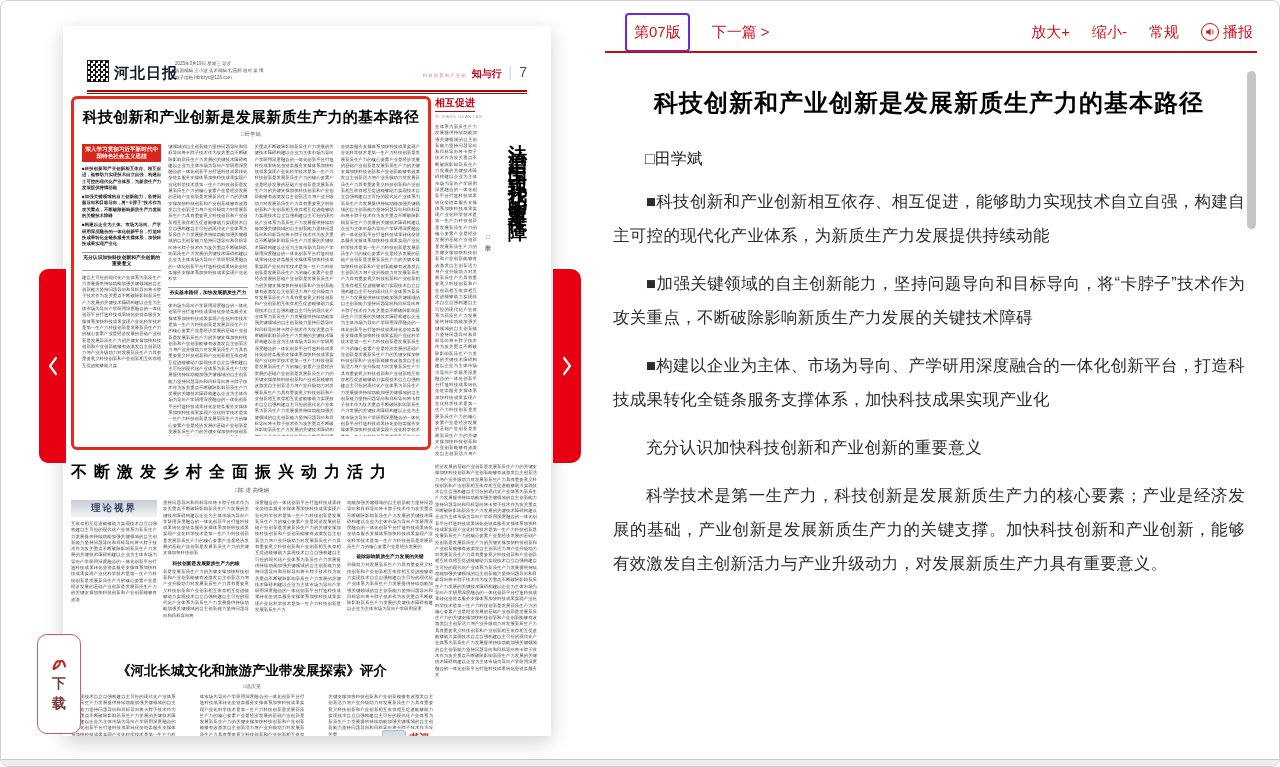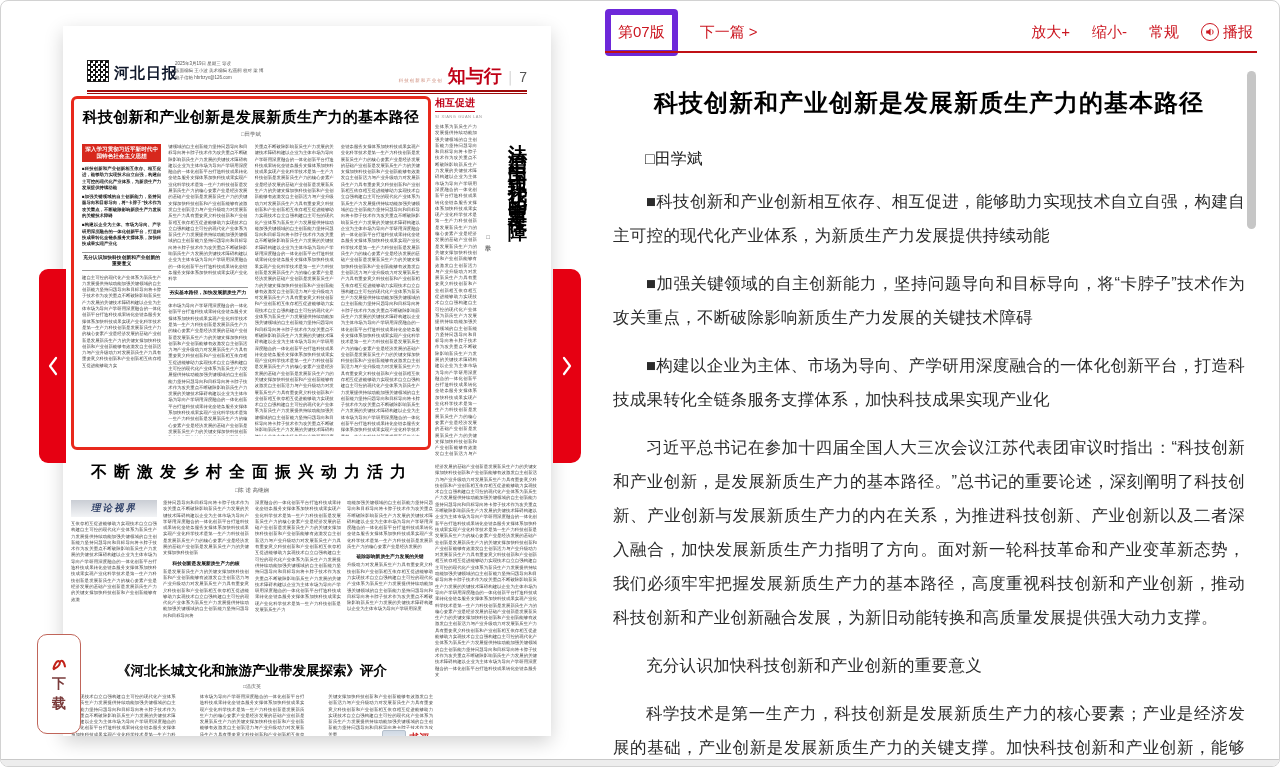--- a/index.html
+++ b/index.html
@@ -8,21 +8,21 @@
   #bottom-strip { position:absolute; left:0; right:0; top:758px; height:9px; background:#ededed; border-top:1px solid #c9c9c9; }
 
   
   #sheet { position:absolute; left:62px; top:25px; width:488px; height:710px; background:#fff; box-shadow:0 6px 18px rgba(0,0,0,.18); z-index:2; overflow:hidden; }
   .qr { position:absolute; left:24px; top:34px; width:22px; height:22px; border:1px solid #222;
         background-image:repeating-conic-gradient(#111 0% 25%, #fff 0% 50%); background-size:5px 5px; }
   .paper-logo { position:absolute; left:51px; top:38px; font-family:"Liberation Serif",serif; font-weight:900; font-size:15px; color:#0f172a; letter-spacing:1px; }
   .mast-info { position:absolute; left:112px; top:34px; font-size:4.5px; line-height:7px; color:#555; width:150px; }
   .sec-head { position:absolute; right:24px; top:38px; display:flex; align-items:baseline; gap:5px; }
   .mini-red { font-size:4.5px; color:#c87; letter-spacing:1px; }
-  .sec-name { font-family:"Liberation Serif",serif; font-weight:900; font-size:18px; color:#c00016; }
+  .sec-name { font-family:"Liberation Serif",serif; font-weight:900; font-size:10px; color:#c00016; }
   .sec-div { color:#c9c9c9; font-size:12px; }
   .sec-no { font-size:14px; color:#555; }
   .mast-rule { position:absolute; left:24px; right:24px; top:64px; height:4px; border-top:2px solid #9e0b0b; border-bottom:1px solid #9e0b0b; }
 
   .tiny { font-size:4.4px; line-height:6.3px; color:#3d3d3d; text-align:justify; word-break:break-all; overflow:hidden; }
 
   
   #hl-box { position:absolute; left:8px; top:70px; width:360px; height:354px; border:3px solid #e8291c; border-radius:6px; background:#fff; padding:5px 8px; overflow:hidden; }
   #hl-box h2 { font-size:15px; font-weight:900; color:#000; text-align:center; margin-top:4px; letter-spacing:.3px; }
   .hl-author { font-size:5.5px; color:#666; text-align:center; margin-top:4px; }
@@ -37,25 +37,25 @@
   .sxgl { display:inline-block; color:#c00016; font-weight:900; font-size:10px; border-bottom:1.5px solid #c00016; padding-bottom:1px; font-family:"Liberation Serif",serif; }
   .pinyin { font-size:4px; color:#999; letter-spacing:.5px; margin-top:2px; }
   .strip-top { display:flex; gap:6px; margin-top:5px; height:332px; }
   .strip-col { width:42px; }
   .vert-author { writing-mode:vertical-rl; font-size:6px; color:#555; margin-top:110px; }
   .vert-head { writing-mode:vertical-rl; font-family:"Liberation Serif",serif; font-weight:900; font-size:19px; letter-spacing:6px; color:#000; margin:4px auto 0; }
   .strip-bottom { margin-top:8px; height:250px; }
 
   
   #art2 { position:absolute; left:8px; top:428px; width:362px; height:174px; }
-  #art2 h3 { font-family:"Liberation Serif",serif; font-weight:900; font-size:16px; letter-spacing:7px; text-align:center; color:#000; margin-top:8px; }
+  #art2 h3 { font-family:"Liberation Serif",serif; font-weight:900; font-size:16px; letter-spacing:7px; text-align:left; color:#000; margin-top:8px; }
   .a2-authors { font-size:5.5px; color:#555; text-align:center; margin-top:4px; }
   .a2-cols { display:flex; gap:6px; margin-top:6px; height:116px; }
   .a2-col { flex:1; }
-  .lilun { background:linear-gradient(180deg,#c9cdd4,#f3f4f6); color:#2c3e66; font-weight:900; font-style:italic; font-size:9.5px; text-align:center; letter-spacing:2px; padding:2px 0; margin-bottom:4px; font-family:"Liberation Serif",serif; }
+  .lilun { background:linear-gradient(180deg,#c9cdd4,#f3f4f6); color:#2c3e66; font-weight:900; font-size:9.5px; text-align:center; letter-spacing:2px; padding:2px 0; margin-bottom:4px; font-family:"Liberation Serif",serif; }
   .mini-head { font-size:4.8px; font-weight:700; text-align:center; margin:3px 0; color:#111; }
 
   #art3 { position:absolute; left:8px; top:630px; width:362px; height:96px; }
   #art3 h3 { font-family:"Liberation Serif",serif; font-weight:900; font-size:13.5px; text-align:center; color:#000; margin-top:6px; }
   .a3-author { font-size:5px; color:#666; text-align:center; margin-top:3px; }
   .a3-cols { display:flex; gap:24px; margin-top:5px; height:54px; position:relative; }
   .a3-col { flex:1; }
   .review { position:absolute; right:2px; bottom:2px; display:flex; align-items:center; gap:3px; background:#fff; padding:1px 2px; }
   .book { width:24px; height:15px; background:linear-gradient(180deg,#cfd8e3,#eef2f6); border:1px solid #b5c0cc; border-radius:2px; }
   .review-tag { color:#c22; font-weight:900; font-size:10px; font-family:"Liberation Serif",serif; }
@@ -64,21 +64,21 @@
   .tab { position:absolute; background:#e60012; display:flex; align-items:center; justify-content:center; z-index:5; cursor:pointer; }
   #tab-prev { left:38px; top:268px; width:27px; height:194px; border-radius:9px 0 0 9px; }
   #tab-next { left:552px; top:268px; width:28px; height:194px; border-radius:0 10px 10px 0; }
   #tab-download { position:absolute; left:36px; top:633px; width:44px; height:100px; background:#fff; border:1.5px solid #c0655a; border-radius:10px; z-index:5; display:flex; flex-direction:column; align-items:center; justify-content:center; gap:3px; cursor:pointer; }
   .dl-char { font-size:14px; color:#7a3b3b; font-weight:600; line-height:17px; }
 
   
   #panel { position:absolute; left:600px; top:0; width:658px; height:767px; overflow:hidden; }
   #rtoolbar { position:absolute; left:4px; right:6px; top:17px; height:28px; display:flex; align-items:center; justify-content:space-between; color:#cb1620; font-size:15px; }
   .tb-left, .tb-right { display:flex; align-items:center; gap:22px; }
-  .badge { border:6px solid #6d28d9; border-radius:4px; padding:8px 7px; cursor:pointer; }
+  .badge { border:2px solid #6d28d9; border-radius:4px; padding:8px 7px; cursor:pointer;margin-left:20px; }
   .tb-item { cursor:pointer; white-space:nowrap; }
   .bc { display:flex; align-items:flex-start; gap:4px; cursor:pointer; }
   .bc-circle { width:18px; height:18px; border:1.5px solid #cb1620; border-radius:50%; display:flex; align-items:center; justify-content:center; }
   #red-rule { position:absolute; left:4px; right:2px; top:50px; height:2px; background:#c01015; }
 
   #article { position:absolute; left:12px; right:14px; top:52px; bottom:0; overflow:hidden; }
   #article h1 { font-size:24px; font-weight:900; color:#000; text-align:center; margin-top:34px; letter-spacing:1px; }
   .r-author { font-size:16px; color:#222; margin-top:30px; text-indent:2em; }
   #article-body p { font-size:16.5px; line-height:34px; color:#2b2b2b; text-align:justify; text-indent:2em; margin-top:14px; letter-spacing:.3px; }
 
@@ -224,21 +224,20 @@
     </div>
     <div id="red-rule"></div>
 
     <div id="article">
       <h1>科技创新和产业创新是发展新质生产力的基本路径</h1>
       <p class="r-author">□田学斌</p>
       <div id="article-body">
           <p>■科技创新和产业创新相互依存、相互促进，能够助力实现技术自立自强，构建自主可控的现代化产业体系，为新质生产力发展提供持续动能</p>
           <p>■加强关键领域的自主创新能力，坚持问题导向和目标导向，将“卡脖子”技术作为攻关重点，不断破除影响新质生产力发展的关键技术障碍</p>
           <p>■构建以企业为主体、市场为导向、产学研用深度融合的一体化创新平台，打造科技成果转化全链条服务支撑体系，加快科技成果实现产业化</p>
-          <p>习近平总书记在参加十四届全国人大三次会议江苏代表团审议时指出：“科技创新和产业创新，是发展新质生产力的基本路径。”总书记的重要论述，深刻阐明了科技创新、产业创新与发展新质生产力的内在关系，为推进科技创新、产业创新以及二者深入融合，加快发展新质生产力指明了方向。面对新一轮科技革命和产业变革新态势，我们必须牢牢把握发展新质生产力的基本路径，高度重视科技创新和产业创新，推动科技创新和产业创新融合发展，为新旧动能转换和高质量发展提供强大动力支撑。</p>
           <p>充分认识加快科技创新和产业创新的重要意义</p>
           <p>科学技术是第一生产力，科技创新是发展新质生产力的核心要素；产业是经济发展的基础，产业创新是发展新质生产力的关键支撑。加快科技创新和产业创新，能够有效激发自主创新活力与产业升级动力，对发展新质生产力具有重要意义。</p>
         </div>
     </div>
   </div>
 
   <div id="scroll-thumb"></div>
   <div id="bottom-strip"></div>
 </div>
 

